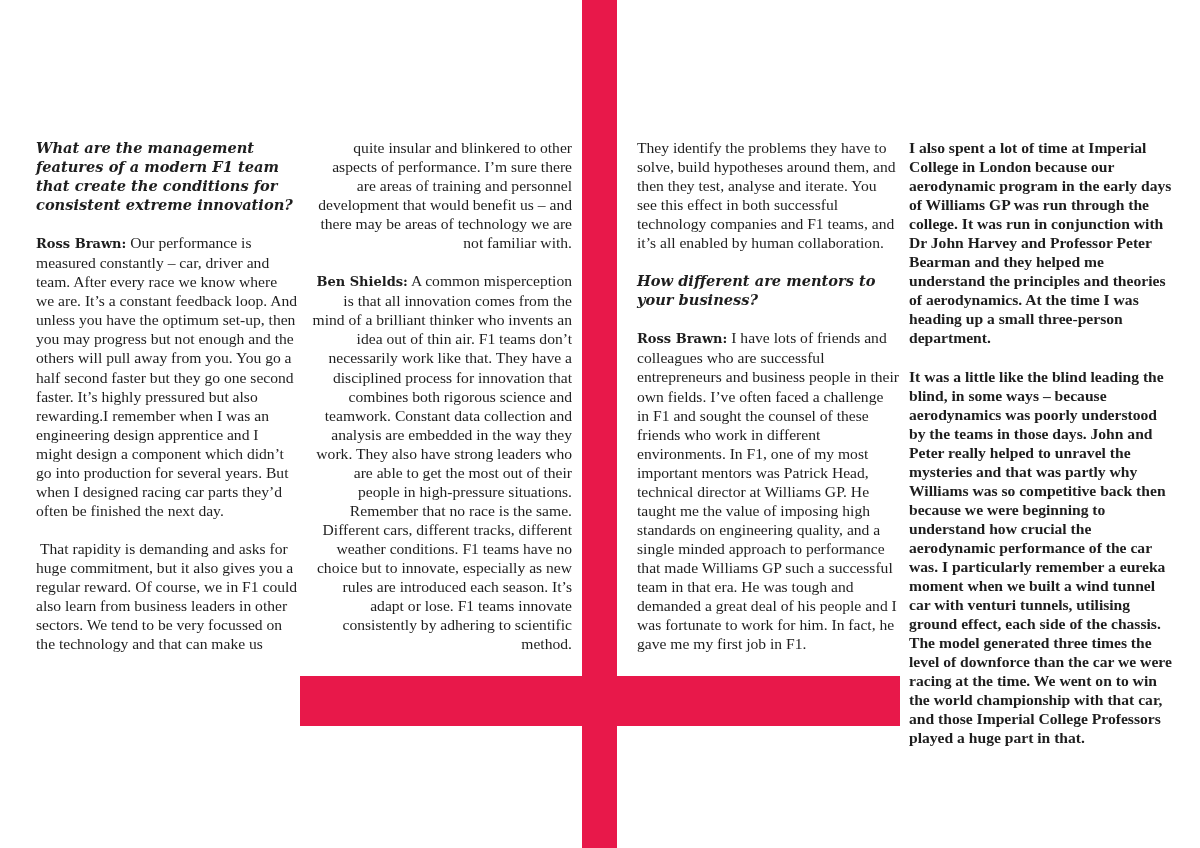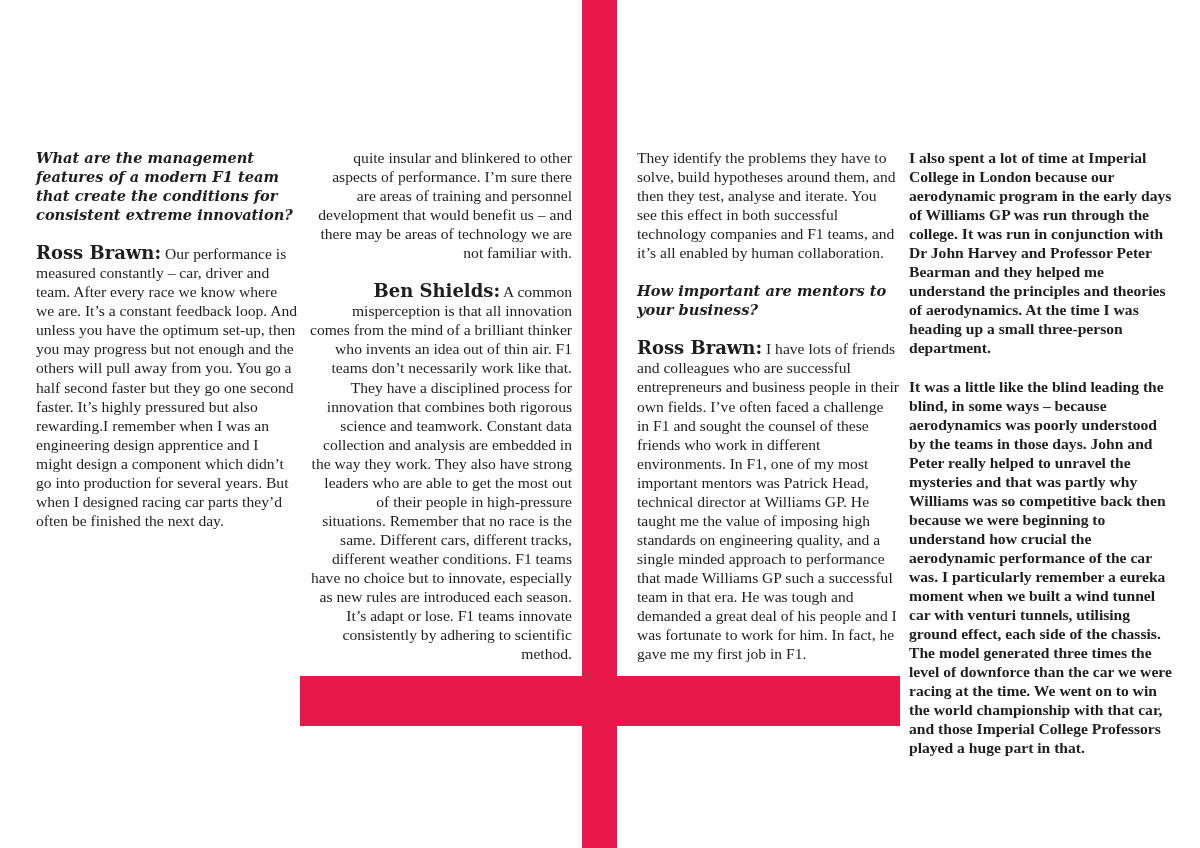--- a/index.html
+++ b/index.html
@@ -7,50 +7,51 @@
     width: 1200px; height: 848px; position: relative; overflow: hidden;
     background: #ffffff; color: #1e1e1e;
     font-family: "Liberation Serif", "DejaVu Serif", serif;
   }
   .bar-v { position: absolute; left: 582px; top: 0; width: 35px; height: 848px; background: #e8184a; }
   .bar-h { position: absolute; left: 300px; top: 676px; width: 600px; height: 50px; background: #e8184a; }
   .col {
     position: absolute; top: 136px; width: 262px;
     font-size: 15.6px; line-height: 19.05px; background: transparent;
   }
-  .col p { margin: 12px 0 19px 0; }
+  .col p { margin: 2px 0 19px 0; }
   .q {
     font-family: "DejaVu Serif", serif; font-style: italic; font-weight: bold;
     font-size: 14.6px; line-height: 19.05px; margin: 0 0 19px 0;
   }
-  .spk { font-family: "DejaVu Serif", serif; font-weight: bold; font-size: 18px; }
+  .spk { font-family: "DejaVu Serif", serif; font-weight: bold; font-size: 13px; }
   #c1 { left: 36px; }
   #c2 { left: 310px; text-align: right; }
   #c3 { left: 637px; }
   #c4 { left: 909px; width: 265px; font-weight: bold; }
   .indent { text-indent: 4px; }
 </style>
 </head>
 <body>
 
 <div class="bar-v"></div>
 <div class="bar-h"></div>
 
 <div class="col" id="c1">
   <p class="q">What are the management features of a modern F1 team that create the conditions for consistent extreme innovation?</p>
   <p><span class="spk">Ross Brawn:</span><span> Our performance is measured constantly – car, driver and team. After every race we know where we are. It’s a constant feedback loop. And unless you have the optimum set-up, then you may progress but not enough and the others will pull away from you. You go a half second faster but they go one second faster. It’s highly pressured but also rewarding.I remember when I was an engineering design apprentice and I might design a component which didn’t go into production for several years. But when I designed racing car parts they’d often be finished the next day.</span></p>
+  <p class="indent">That rapidity is demanding and asks for huge commitment, but it also gives you a regular reward. Of course, we in F1 could also learn from business leaders in other sectors. We tend to be very focussed on the technology and that can make us</p>
 </div>
 
 <div class="col" id="c2">
   <p>quite insular and blinkered to other aspects of performance. I’m sure there are areas of training and personnel development that would benefit us – and there may be areas of technology we are not familiar with.</p>
   <p><span class="spk">Ben Shields:</span><span> A common misperception is that all innovation comes from the mind of a brilliant thinker who invents an idea out of thin air. F1 teams don’t necessarily work like that. They have a disciplined process for innovation that combines both rigorous science and teamwork. Constant data collection and analysis are embedded in the way they work. They also have strong leaders who are able to get the most out of their people in high-pressure situations. Remember that no race is the same. Different cars, different tracks, different weather conditions. F1 teams have no choice but to innovate, especially as new rules are introduced each season. It’s adapt or lose. F1 teams innovate consistently by adhering to scientific method.</span></p>
 </div>
 
 <div class="col" id="c3">
   <p>They identify the problems they have to solve, build hypotheses around them, and then they test, analyse and iterate. You see this effect in both successful technology companies and F1 teams, and it’s all enabled by human collaboration.</p>
-  <p class="q">How important are mentors to your business?</p>
+  <p class="q">How different are mentors to your business?</p>
   <p><span class="spk">Ross Brawn:</span><span> I have lots of friends and colleagues who are successful entrepreneurs and business people in their own fields. I’ve often faced a challenge in F1 and sought the counsel of these friends who work in different environments. In F1, one of my most important mentors was Patrick Head, technical director at Williams GP. He taught me the value of imposing high standards on engineering quality, and a single minded approach to performance that made Williams GP such a successful team in that era. He was tough and demanded a great deal of his people and I was fortunate to work for him. In fact, he gave me my first job in F1.</span></p>
 </div>
 
 <div class="col" id="c4">
   <p>I also spent a lot of time at Imperial College in London because our aerodynamic program in the early days of Williams GP was run through the college. It was run in conjunction with Dr John Harvey and Professor Peter Bearman and they helped me understand the principles and theories of aerodynamics. At the time I was heading up a small three-person department.</p>
   <p>It was a little like the blind leading the blind, in some ways – because aerodynamics was poorly understood by the teams in those days. John and Peter really helped to unravel the mysteries and that was partly why Williams was so competitive back then because we were beginning to understand how crucial the aerodynamic performance of the car was. I particularly remember a eureka moment when we built a wind tunnel car with venturi tunnels, utilising ground effect, each side of the chassis. The model generated three times the level of downforce than the car we were racing at the time. We went on to win the world championship with that car, and those Imperial College Professors played a huge part in that.</p>
 </div>
 
 </body></html>

